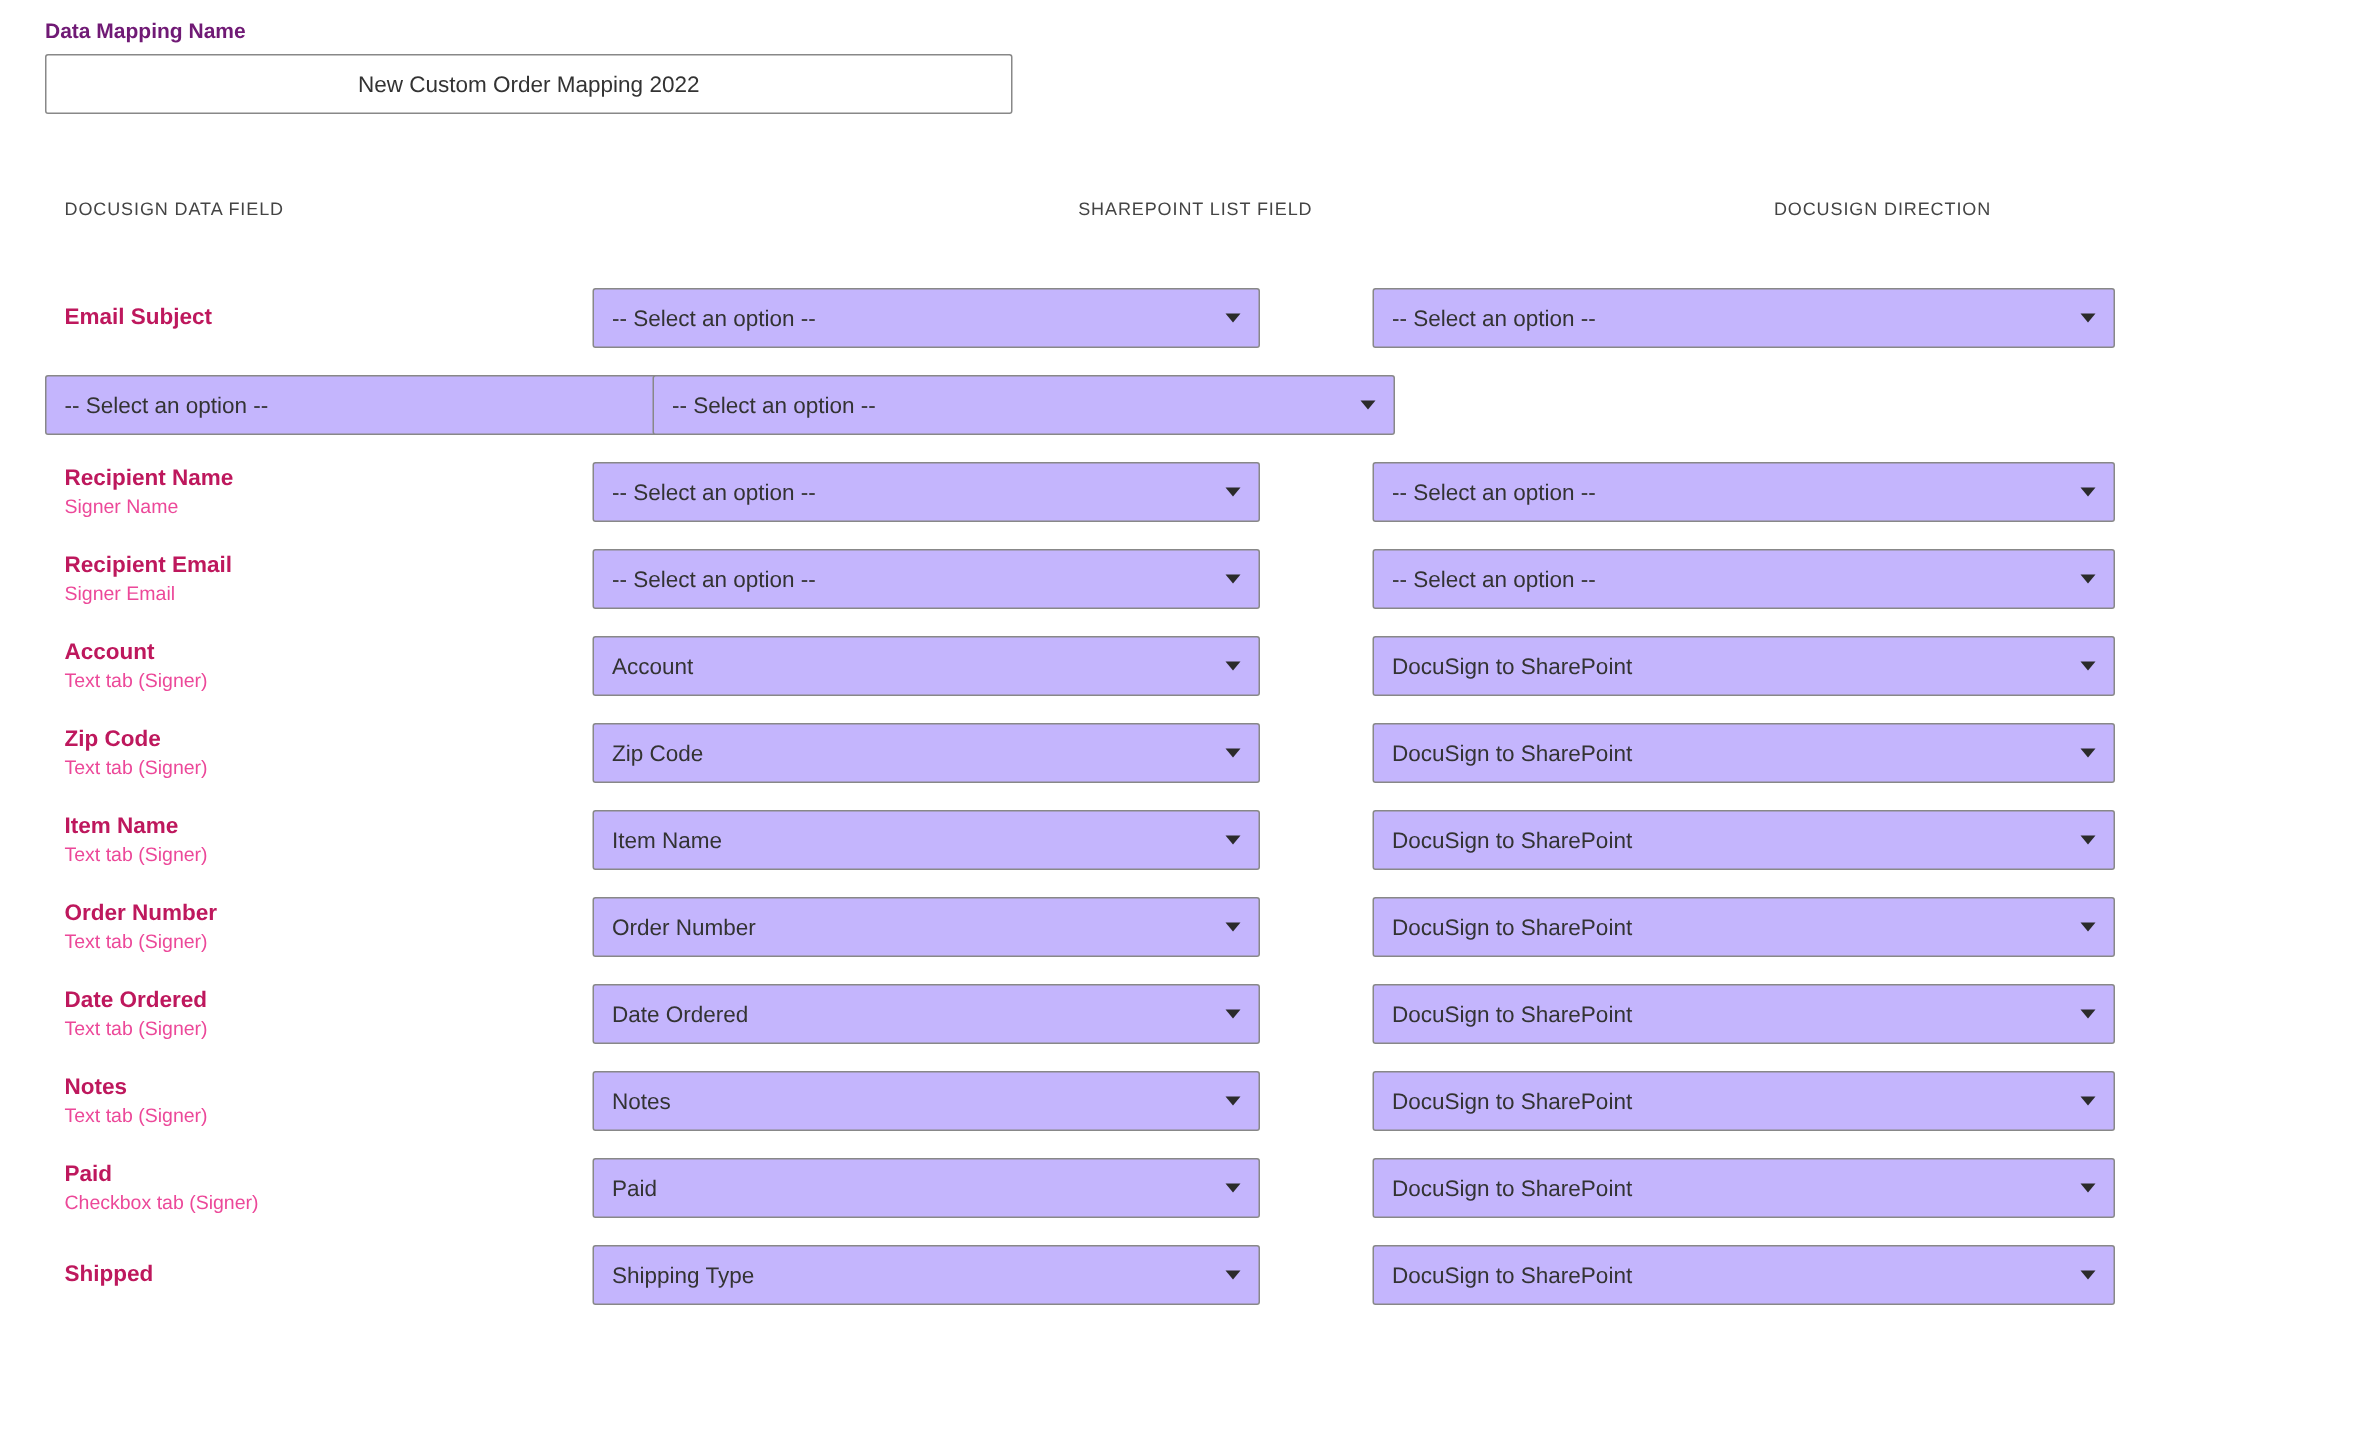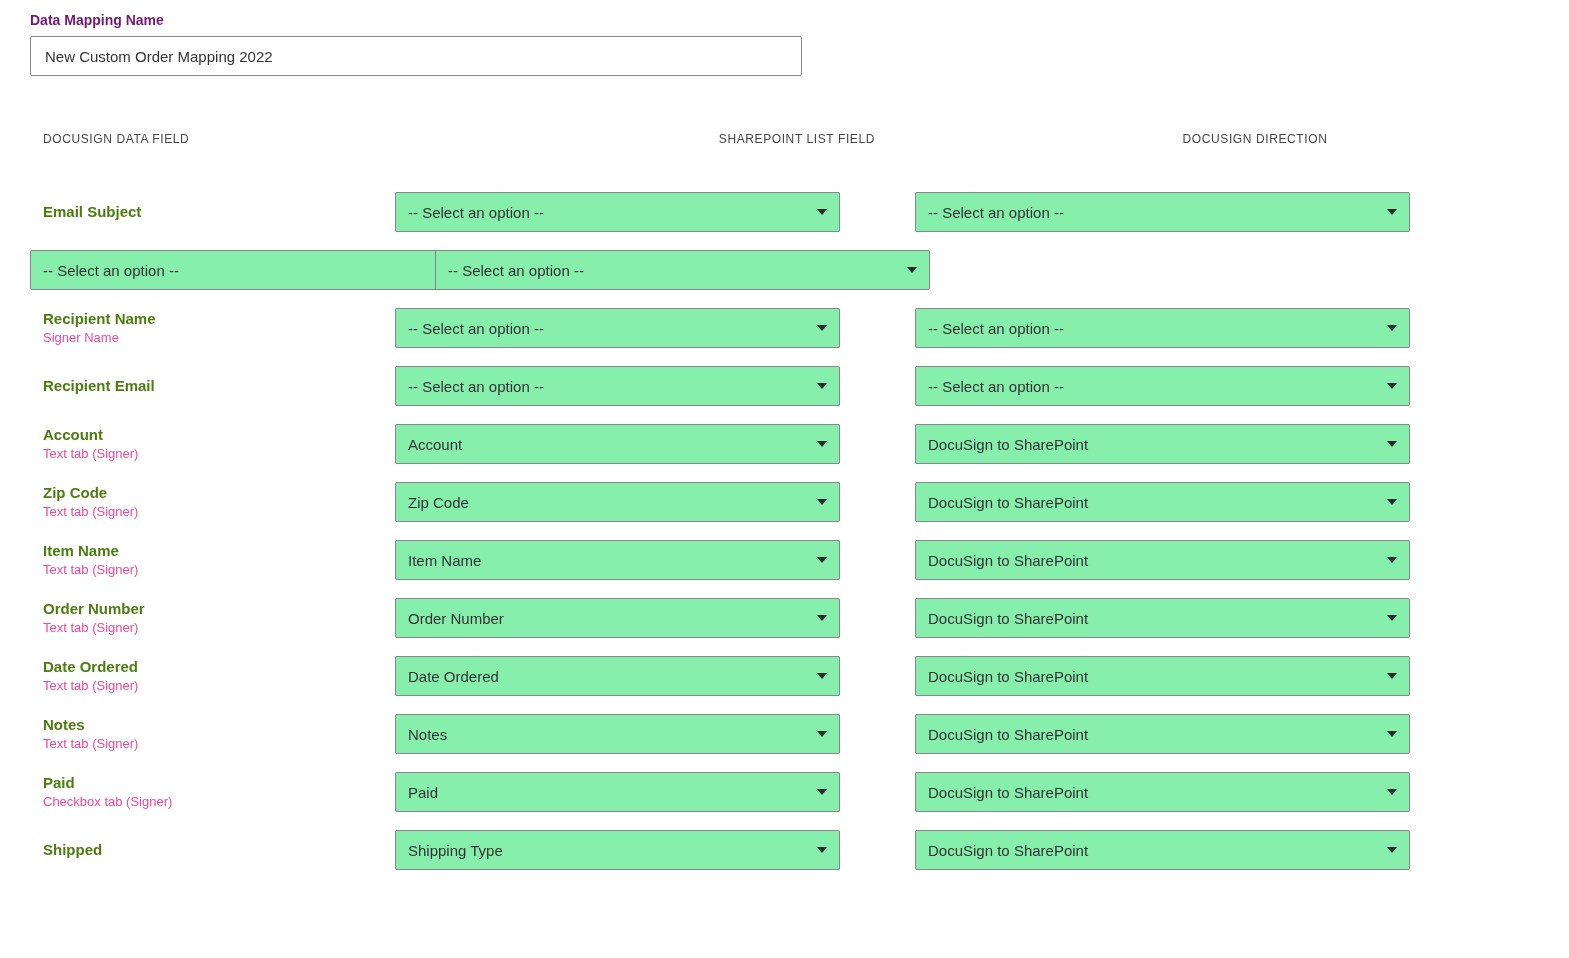--- a/index.html
+++ b/index.html
@@ -9,28 +9,29 @@
   color: #1e1e1e;
   padding: 12px 30px 30px 30px;
 }
 .top-label {
   font-size: 14px;
   font-weight: 600;
   color: #701a75;
   margin-bottom: 8px;
 }
 .name-input {
-  width: 772px;
+  width: 645px;
   height: 40px;
   border: 1px solid #888;
   border-radius: 2px;
   padding: 0 14px;
   font-size: 15px;
   color: #333;
   outline: none;
+  text-align: center;
 }
 .table-area {
   margin-top: 56px;
   width: 1390px;
 }
 .headers {
   display: grid;
   grid-template-columns: 365px 480px 540px;
   margin-bottom: 40px;
 }
@@ -49,41 +50,41 @@
   align-items: center;
   min-height: 52px;
   margin-bottom: 6px;
 }
 .field-labels {
   padding-left: 13px;
 }
 .field-name {
   font-size: 15px;
   font-weight: 600;
-  color: #4d7c0f;
+  color: #be185d;
   line-height: 1.3;
 }
 .field-sub {
   font-size: 13px;
   color: #ec4899;
   font-weight: 400;
   line-height: 1.4;
   margin-top: 1px;
 }
 .select-box {
   position: relative;
   width: 445px;
   height: 40px;
   border: 1px solid #888;
   border-radius: 2px;
   display: flex;
   align-items: center;
   padding: 0 36px 0 12px;
   cursor: pointer;
-  background: #86efac;
+  background: #c4b5fd;
 }
 .sel-col2 { margin-left: 0; }
 .sel-col3 { margin-left: 40px; width: 495px;}
 .select-text {
   font-size: 15px;
   color: #333;
 }
 .caret {
   position: absolute;
   right: 12px;
@@ -143,20 +144,21 @@
           <span class="caret"></span>
         </div>
         <div class="select-box sel-col3">
           <span class="select-text">-- Select an option --</span>
           <span class="caret"></span>
         </div>
       </div>
       <div class="row">
         <div class="field-labels">
           <div class="field-name">Recipient Email</div>
+          <div class="field-sub">Signer Email</div>
         </div>
         <div class="select-box sel-col2">
           <span class="select-text">-- Select an option --</span>
           <span class="caret"></span>
         </div>
         <div class="select-box sel-col3">
           <span class="select-text">-- Select an option --</span>
           <span class="caret"></span>
         </div>
       </div>

